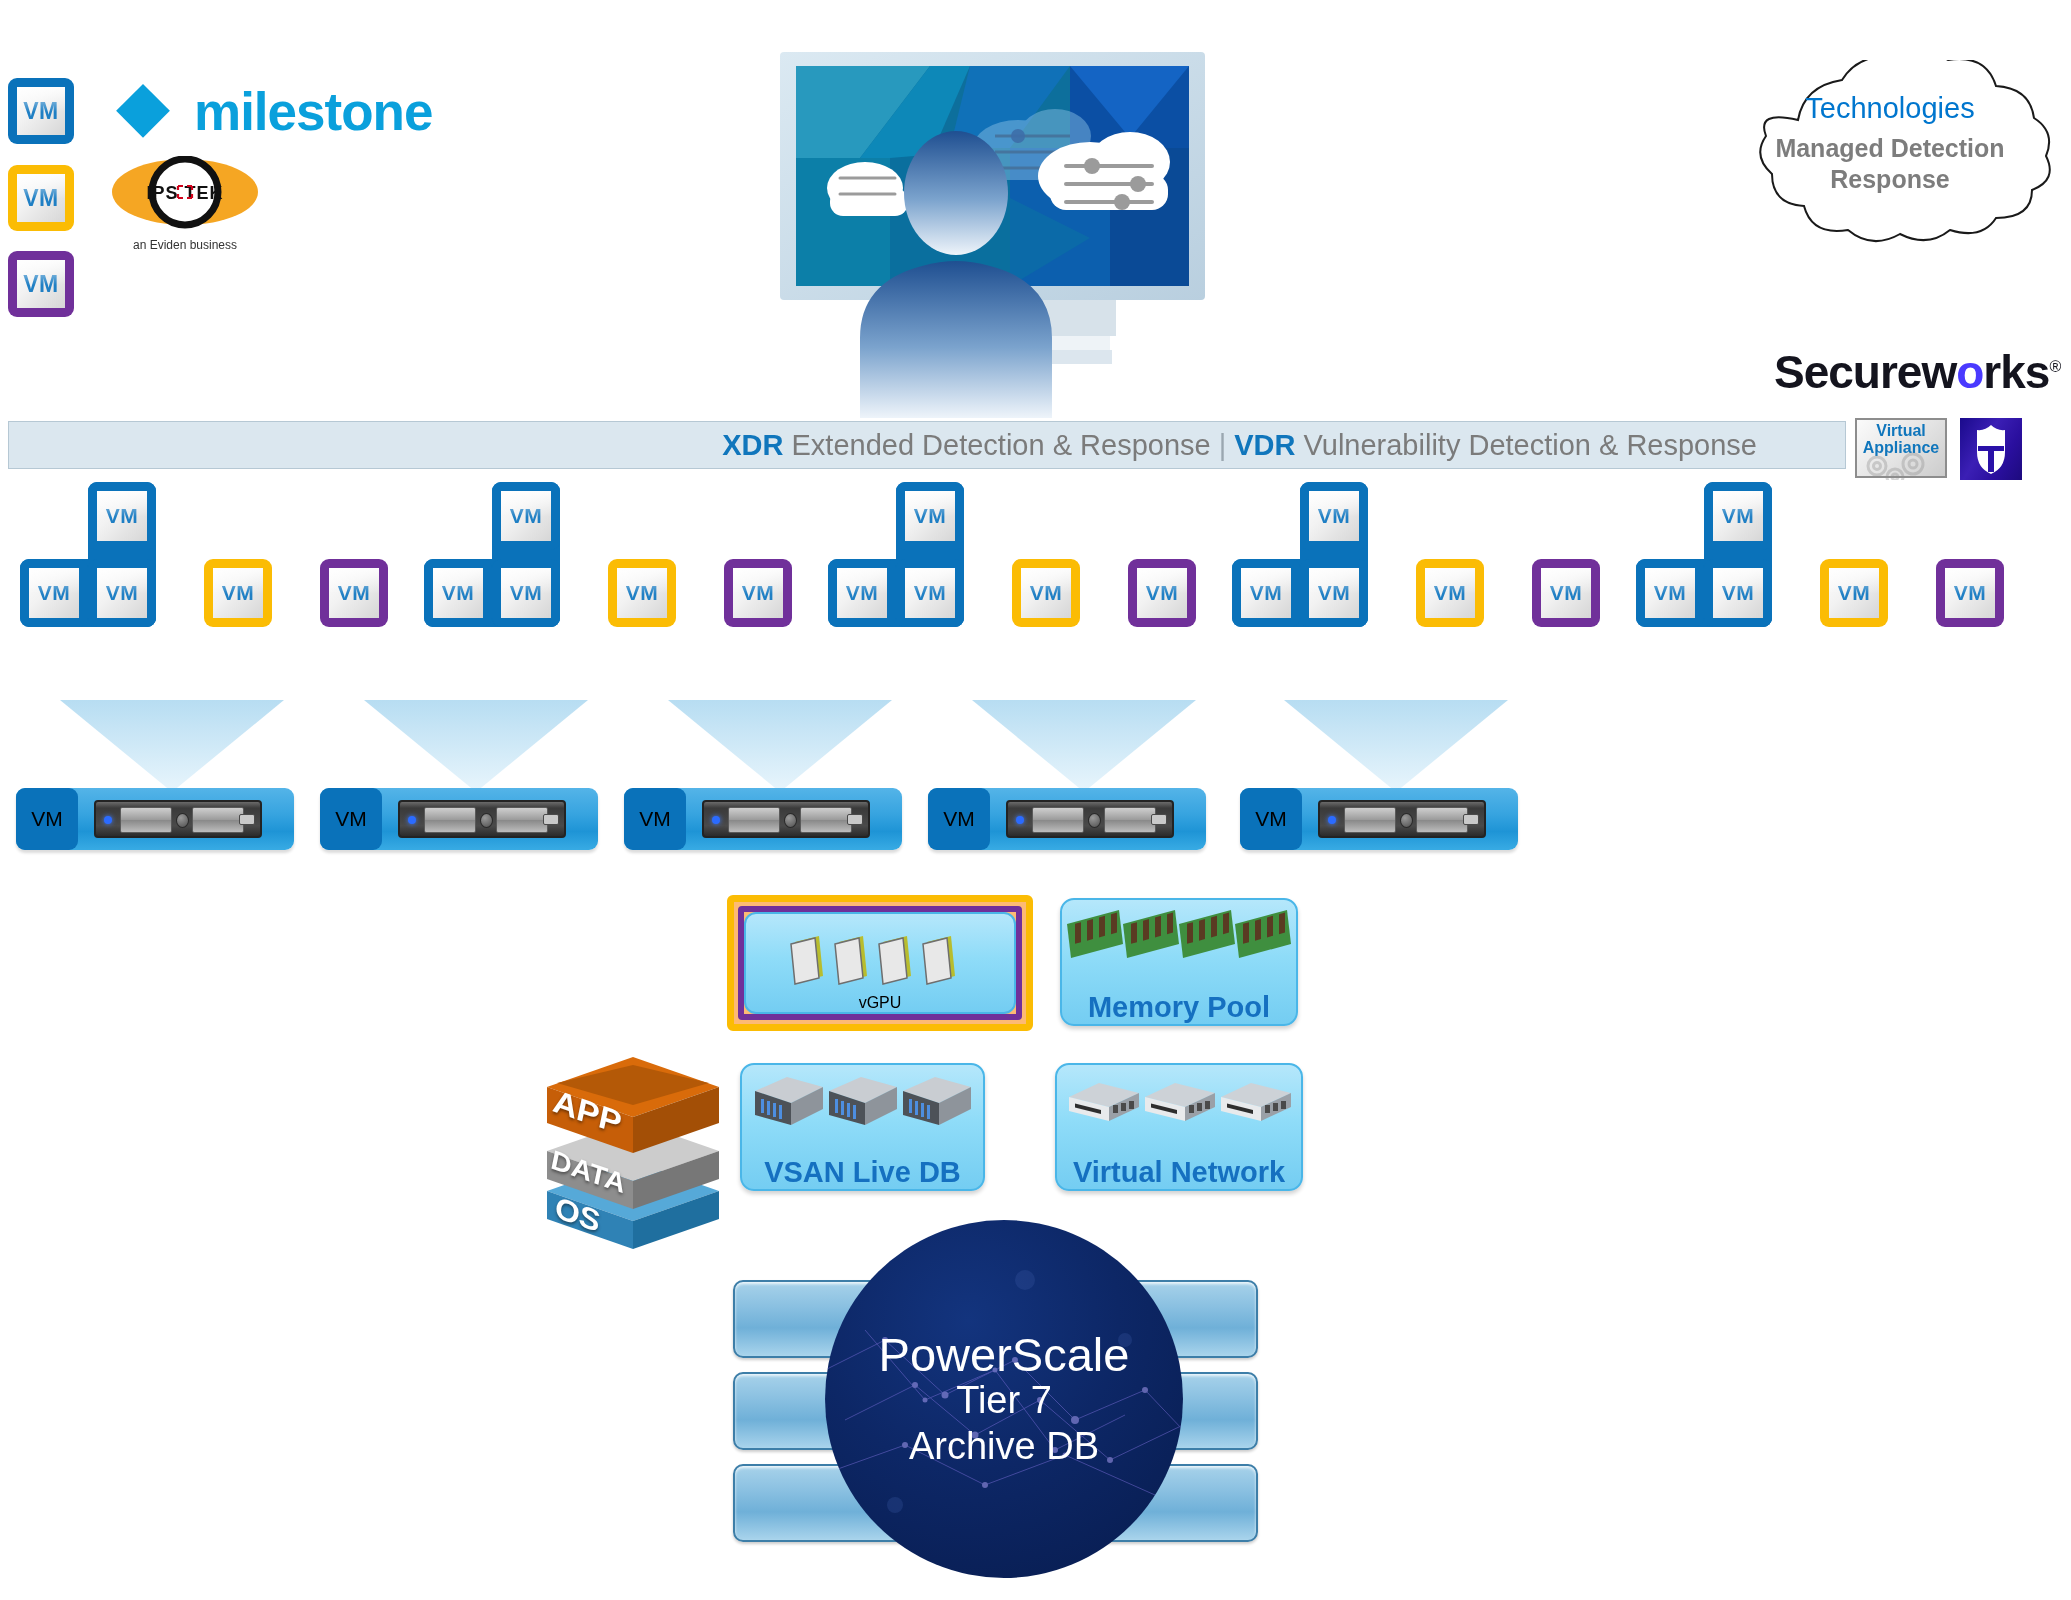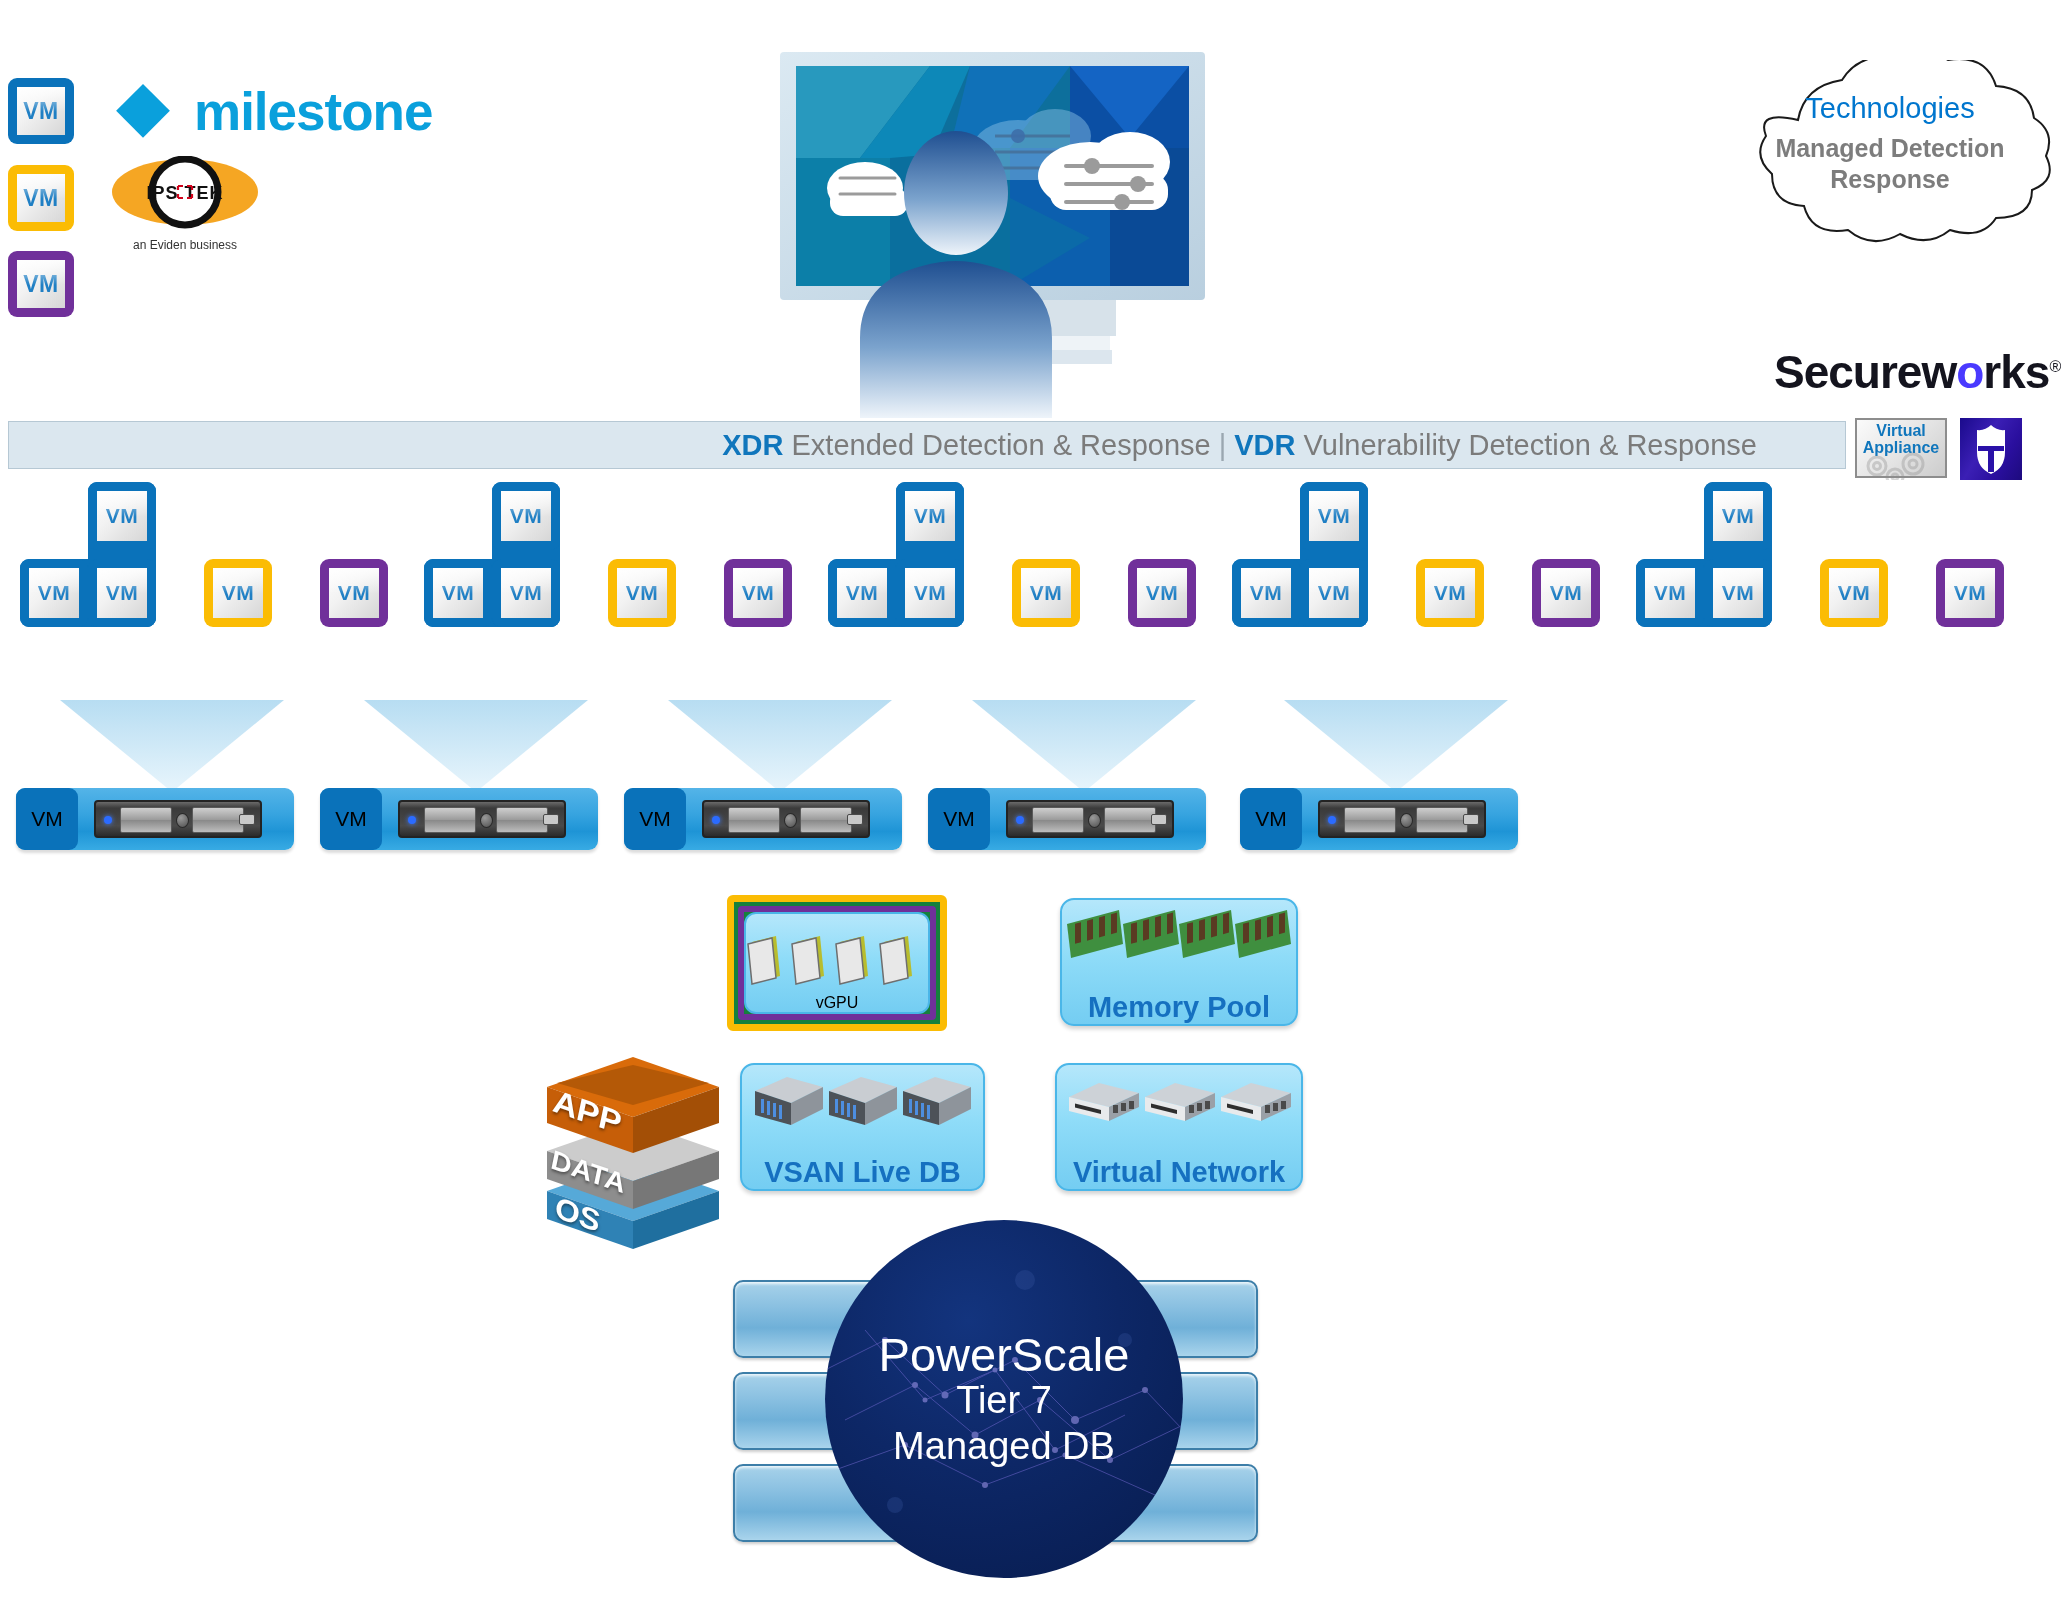--- a/index.html
+++ b/index.html
@@ -93,22 +93,22 @@
     background: linear-gradient(180deg,#b5e7fb 0%,#8fdcf8 45%,#74cdf2 100%);
     border:2px solid #4ab6e8;
     display:flex; flex-direction:column; align-items:center; justify-content:flex-end;
     box-shadow:0 3px 4px rgba(0,0,0,.18);
   }
   .resbox .lbl { font-size:29px; font-weight:bold; color:#1570c0; }
   .resbox .icons { position:absolute; top:10px; left:0; width:100%;
     display:flex; align-items:center; justify-content:center; gap:6px; }
 
   #vgpu-outer {
-    position:absolute; left:727px; top:895px; width:220px; height:136px;
-    border:7px solid #fbbc04; border-radius:6px; background:#15803d;
+    position:absolute; left:727px; top:895px; width:306px; height:136px;
+    border:7px solid #fbbc04; border-radius:6px; background:#fdba74;
   }
   #vgpu-mid { position:absolute; inset:4px; border:6px solid #70309a; border-radius:4px; }
   #vgpu-inner {
     position:absolute; inset:10px; border-radius:12px;
     background: linear-gradient(180deg,#b5e7fb 0%,#8fdcf8 45%,#74cdf2 100%);
     border:2px solid #4ab6e8;
     display:flex; flex-direction:column; align-items:center; justify-content:flex-end;
   }
 
   
@@ -729,17 +729,17 @@
             <circle cx="240" cy="235" r="2.5"></circle>
         </g>
         <g fill="#3e5ea8" opacity=".5">
           <circle cx="200" cy="60" r="10"></circle>
             <circle cx="300" cy="120" r="7"></circle>
             <circle cx="70" cy="285" r="8"></circle>
         </g>
       </svg>
       <div class="t1">PowerScale</div>
       <div class="t3">Tier 7</div>
-      <div class="t4">Managed DB</div>
+      <div class="t4">Archive DB</div>
     </div>
   </div>
 
 </div>
 
 </body></html>

